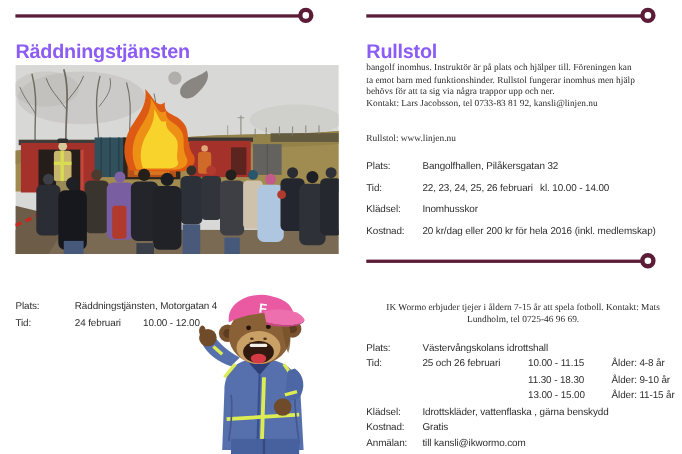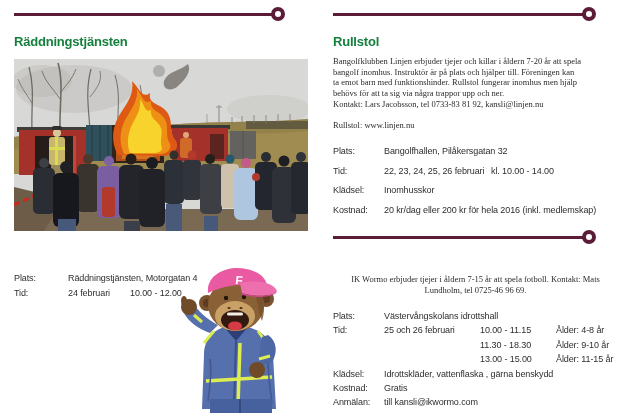--- a/index.html
+++ b/index.html
@@ -9,21 +9,21 @@
   .col-left{left:14px;width:294px;}
   .col-right{left:333px;width:285px;}
   .abs{position:absolute;left:0;}
 
   
   .divider{display:flex;align-items:center;height:14px;}
   .divider-line{flex:1;height:3px;background:#5c1c38;}
   .divider-ring{width:14px;height:14px;box-sizing:border-box;border:4px solid #5c1c38;
                 border-radius:50%;background:#fff;margin-left:-1px;}
 
-  .title{font-size:13px;font-weight:700;color:#15803d;letter-spacing:-0.2px;white-space:nowrap;}
+  .title{font-size:18px;font-weight:700;color:#8b5cf6;letter-spacing:-0.2px;white-space:nowrap;}
 
   .serif{font-family:"Liberation Serif","DejaVu Serif",serif;font-size:8.5px;
          line-height:10.7px;color:#2b2b2b;}
   .serif .pline{white-space:nowrap;}
 
   .details{font-size:9px;letter-spacing:-0.1px;color:#2e2e2e;}
   .drow{display:grid;align-items:start;}
   .drow span{white-space:nowrap;}
   .g-left{grid-template-columns:54px 62px auto;height:14.5px;}
   .g-bangolf{grid-template-columns:51px 107px auto;height:19.5px;}
@@ -235,21 +235,20 @@
   <section class="col col-right">
 
     <div class="abs divider" style="top:7px;width:263px;">
       <span class="divider-line"></span>
       <span class="divider-ring"></span>
     </div>
 
     <h1 class="abs title" style="top:25px;">Rullstol</h1>
 
     <div class="abs serif" style="top:56px;width:285px;">
-      <div class="pline">Bangolfklubben Linjen erbjuder tjejer och killar i åldern 7-20 år att spela</div>
       <div class="pline">bangolf inomhus. Instruktör är på plats och hjälper till. Föreningen kan</div>
       <div class="pline">ta emot barn med funktionshinder. Rullstol fungerar inomhus men hjälp</div>
       <div class="pline">behövs för att ta sig via några trappor upp och ner.</div>
       <div class="pline">Kontakt: Lars Jacobsson, tel 0733-83 81 92, kansli@linjen.nu</div>
     </div>
 
     <div class="abs serif pline" style="top:120px;">Rullstol: www.linjen.nu</div>
 
     <div class="abs details" style="top:146px;width:285px;">
       <div class="drow g-bangolf">

